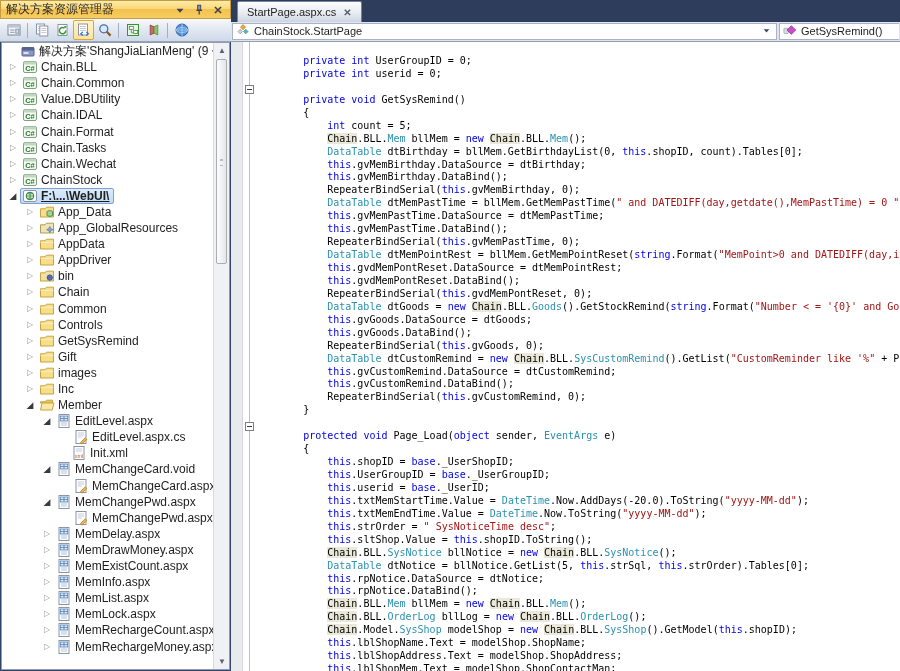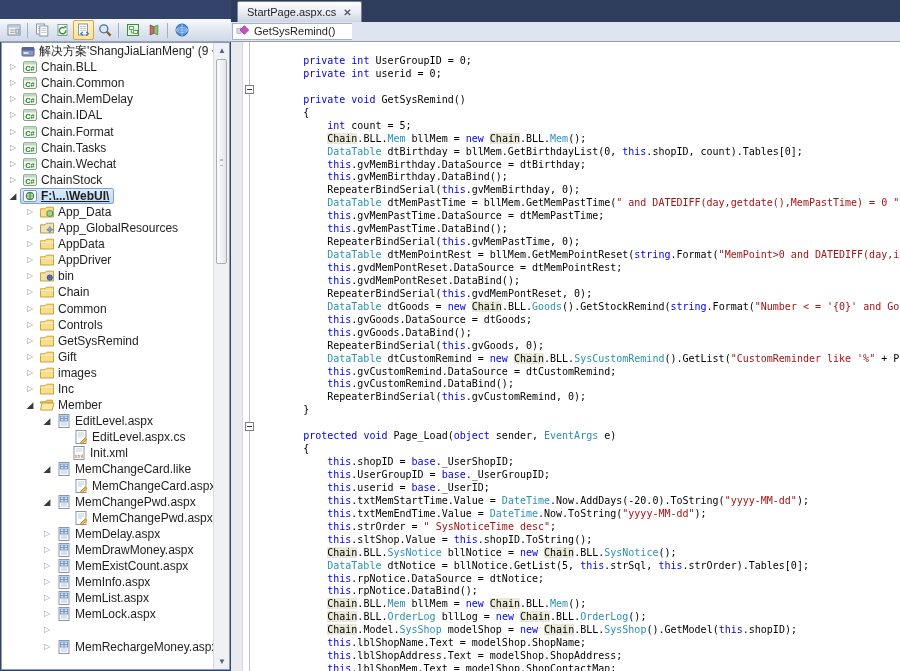--- a/index.html
+++ b/index.html
@@ -68,20 +68,41 @@
   .t { color:#2B91AF; }
   .s { color:#A31515; }
   .h { background:#E9E8D9; }
 </style>
 </head>
 <body>
 
 <div id="app">
 
   <div id="solution-panel">
+    <div class="sp-title">
+      <span class="sp-title-label">解决方案资源管理器</span>
+      <span class="sp-title-btns" id="title-btns">
+          <span>
+            <svg width="14" height="14" viewBox="0 0 16 16">
+              <path d="M4 6.5 h8 l-4 4.5 z" fill="#3A4150"></path>
+            </svg>
+          </span>
+          <span>
+            <svg width="14" height="14" viewBox="0 0 16 16">
+              <rect x="6.5" y="2.5" width="3.5" height="5.5" fill="#8A93A5" stroke="#3A4150"></rect>
+              <path d="M5 8.5 h6.5 M8.2 8.5 v4.5" stroke="#3A4150" stroke-width="1.4" fill="none"></path>
+            </svg>
+          </span>
+          <span>
+            <svg width="14" height="14" viewBox="0 0 16 16">
+              <path d="M4.5 4.5 L11.5 11.5 M11.5 4.5 L4.5 11.5" stroke="#3A4150" stroke-width="1.8"></path>
+            </svg>
+          </span>
+        </span>
+    </div>
     <div class="sp-toolbar" id="sp-toolbar">
         <span class="tb-btn">
           <svg width="16" height="16" viewBox="0 0 16 16">
             <rect x="2" y="3" width="12" height="10" fill="#F4F6F9" stroke="#7C8698"></rect>
             <rect x="2" y="3" width="12" height="2.6" fill="#B9C4D6"></rect>
             <path d="M4 8 h4.6 M4 10.3 h4.6" stroke="#8D99AD"></path>
             <rect x="9.8" y="7.2" width="3" height="4" fill="#D8DEE9" stroke="#8D99AD"></rect>
           </svg>
         </span>
         <span class="tb-sep"></span>
@@ -181,21 +202,21 @@
           <div class="tree-row" style="padding-left:4px">
             <span class="expander">▷</span>
             <span class="rc">
               <span class="ti">
                 <svg width="16" height="16" viewBox="0 0 16 16">
                   <rect x="1.5" y="2.5" width="13" height="11" rx="1.5" fill="#F4F9F4" stroke="#7FA07F"></rect>
                   <rect x="1.5" y="2.5" width="13" height="3" rx="1.5" fill="#BFD8BF"></rect>
                   <text x="8" y="12" font-size="7.5" font-weight="bold" text-anchor="middle" fill="#1E7D1E" font-family="Liberation Sans,sans-serif">C#</text>
                 </svg>
               </span>
-              <span class="lbl">Chain.MemDelay</span>
+              <span class="lbl">Value.DBUtility</span>
             </span>
           </div>
           <div class="tree-row" style="padding-left:4px">
             <span class="expander">▷</span>
             <span class="rc">
               <span class="ti">
                 <svg width="16" height="16" viewBox="0 0 16 16">
                   <rect x="1.5" y="2.5" width="13" height="11" rx="1.5" fill="#F4F9F4" stroke="#7FA07F"></rect>
                   <rect x="1.5" y="2.5" width="13" height="3" rx="1.5" fill="#BFD8BF"></rect>
                   <text x="8" y="12" font-size="7.5" font-weight="bold" text-anchor="middle" fill="#1E7D1E" font-family="Liberation Sans,sans-serif">C#</text>
@@ -472,21 +493,21 @@
             <span class="expander open">◢</span>
             <span class="rc">
               <span class="ti">
                 <svg width="16" height="16" viewBox="0 0 16 16">
                   <rect x="3" y="1.5" width="10" height="13" fill="#fff" stroke="#8A94A8"></rect>
                   <rect x="4.3" y="3" width="7.4" height="5" fill="#DCE7F5" stroke="#4F81BD" stroke-width="0.8"></rect>
                   <path d="M4.3 5.5 h7.4 M8 3 v5" stroke="#4F81BD" stroke-width="0.8"></path>
                   <path d="M4.8 10 h6.4 M4.8 12 h6.4" stroke="#B9C2D0"></path>
                 </svg>
               </span>
-              <span class="lbl">MemChangeCard.like</span>
+              <span class="lbl">MemChangeCard.void</span>
             </span>
           </div>
           <div class="tree-row" style="padding-left:55px">
             <span class="expander"></span>
             <span class="rc">
               <span class="ti">
                 <svg width="16" height="16" viewBox="0 0 16 16">
                   <rect x="3" y="1.5" width="10" height="13" fill="#fff" stroke="#8A94A8"></rect>
                   <path d="M4.8 4 h6.4 M4.8 6 h6.4 M4.8 8 h4" stroke="#C3CAD6"></path>
                   <path d="M7.5 13.5 L12.2 8.8 L13.8 10.4 L9.1 15.1 Z" fill="#F2B33D" stroke="#B07E1E" stroke-width="0.7"></path>
@@ -601,20 +622,31 @@
                   <rect x="4.3" y="3" width="7.4" height="5" fill="#DCE7F5" stroke="#4F81BD" stroke-width="0.8"></rect>
                   <path d="M4.3 5.5 h7.4 M8 3 v5" stroke="#4F81BD" stroke-width="0.8"></path>
                   <path d="M4.8 10 h6.4 M4.8 12 h6.4" stroke="#B9C2D0"></path>
                 </svg>
               </span>
               <span class="lbl">MemLock.aspx</span>
             </span>
           </div>
           <div class="tree-row" style="padding-left:38px">
             <span class="expander">▷</span>
+            <span class="rc">
+              <span class="ti">
+                <svg width="16" height="16" viewBox="0 0 16 16">
+                  <rect x="3" y="1.5" width="10" height="13" fill="#fff" stroke="#8A94A8"></rect>
+                  <rect x="4.3" y="3" width="7.4" height="5" fill="#DCE7F5" stroke="#4F81BD" stroke-width="0.8"></rect>
+                  <path d="M4.3 5.5 h7.4 M8 3 v5" stroke="#4F81BD" stroke-width="0.8"></path>
+                  <path d="M4.8 10 h6.4 M4.8 12 h6.4" stroke="#B9C2D0"></path>
+                </svg>
+              </span>
+              <span class="lbl">MemRechargeCount.aspx</span>
+            </span>
           </div>
           <div class="tree-row" style="padding-left:38px">
             <span class="expander">▷</span>
             <span class="rc">
               <span class="ti">
                 <svg width="16" height="16" viewBox="0 0 16 16">
                   <rect x="3" y="1.5" width="10" height="13" fill="#fff" stroke="#8A94A8"></rect>
                   <rect x="4.3" y="3" width="7.4" height="5" fill="#DCE7F5" stroke="#4F81BD" stroke-width="0.8"></rect>
                   <path d="M4.3 5.5 h7.4 M8 3 v5" stroke="#4F81BD" stroke-width="0.8"></path>
                   <path d="M4.8 10 h6.4 M4.8 12 h6.4" stroke="#B9C2D0"></path>
@@ -633,20 +665,31 @@
   </div>
 
   <div id="editor-panel">
     <div id="tab-well">
       <div id="doc-tab">
         <span>StartPage.aspx.cs</span>
         <span class="tab-close">✕</span>
       </div>
     </div>
     <div id="nav-bar">
+      <div class="combo" id="combo-class">
+        <span id="class-icon-slot"><svg width="14" height="14" viewBox="0 0 16 16">
+              <path d="M8 1.8 L11 4.8 L8 7.8 L5 4.8 Z" fill="#F0A63C" stroke="#B87A1E" stroke-width="0.7"></path>
+              <path d="M11.2 7.2 L13.8 9.8 L11.2 12.4 L8.6 9.8 Z" fill="#53B7C9" stroke="#2E8795" stroke-width="0.7"></path>
+              <path d="M4.8 7.2 L7.4 9.8 L4.8 12.4 L2.2 9.8 Z" fill="#CFCFDC" stroke="#8A8AA0" stroke-width="0.7"></path>
+            </svg></span>
+        <span>ChainStock.StartPage</span>
+        <span class="combo-arrow" id="combo-arrow-slot"><svg width="13" height="13" viewBox="0 0 16 16">
+              <path d="M4.5 6.5 h7 l-3.5 4 z" fill="#3A4A66"></path>
+            </svg></span>
+      </div>
       <div class="combo" id="combo-method">
         <span id="method-icon-slot"><svg width="14" height="14" viewBox="0 0 16 16">
               <rect x="1" y="6" width="5" height="6" rx="1" fill="#D8DCE4" stroke="#8A94A8" stroke-width="0.7"></rect>
               <path d="M9.5 3 L14.5 8 L9.5 13 L4.5 8 Z" fill="#C94FC9" stroke="#8E2E8E" stroke-width="0.8"></path>
             </svg></span>
         <span>GetSysRemind()</span>
       </div>
     </div>
     <div id="code-area">
       <div id="ind-margin"></div>

